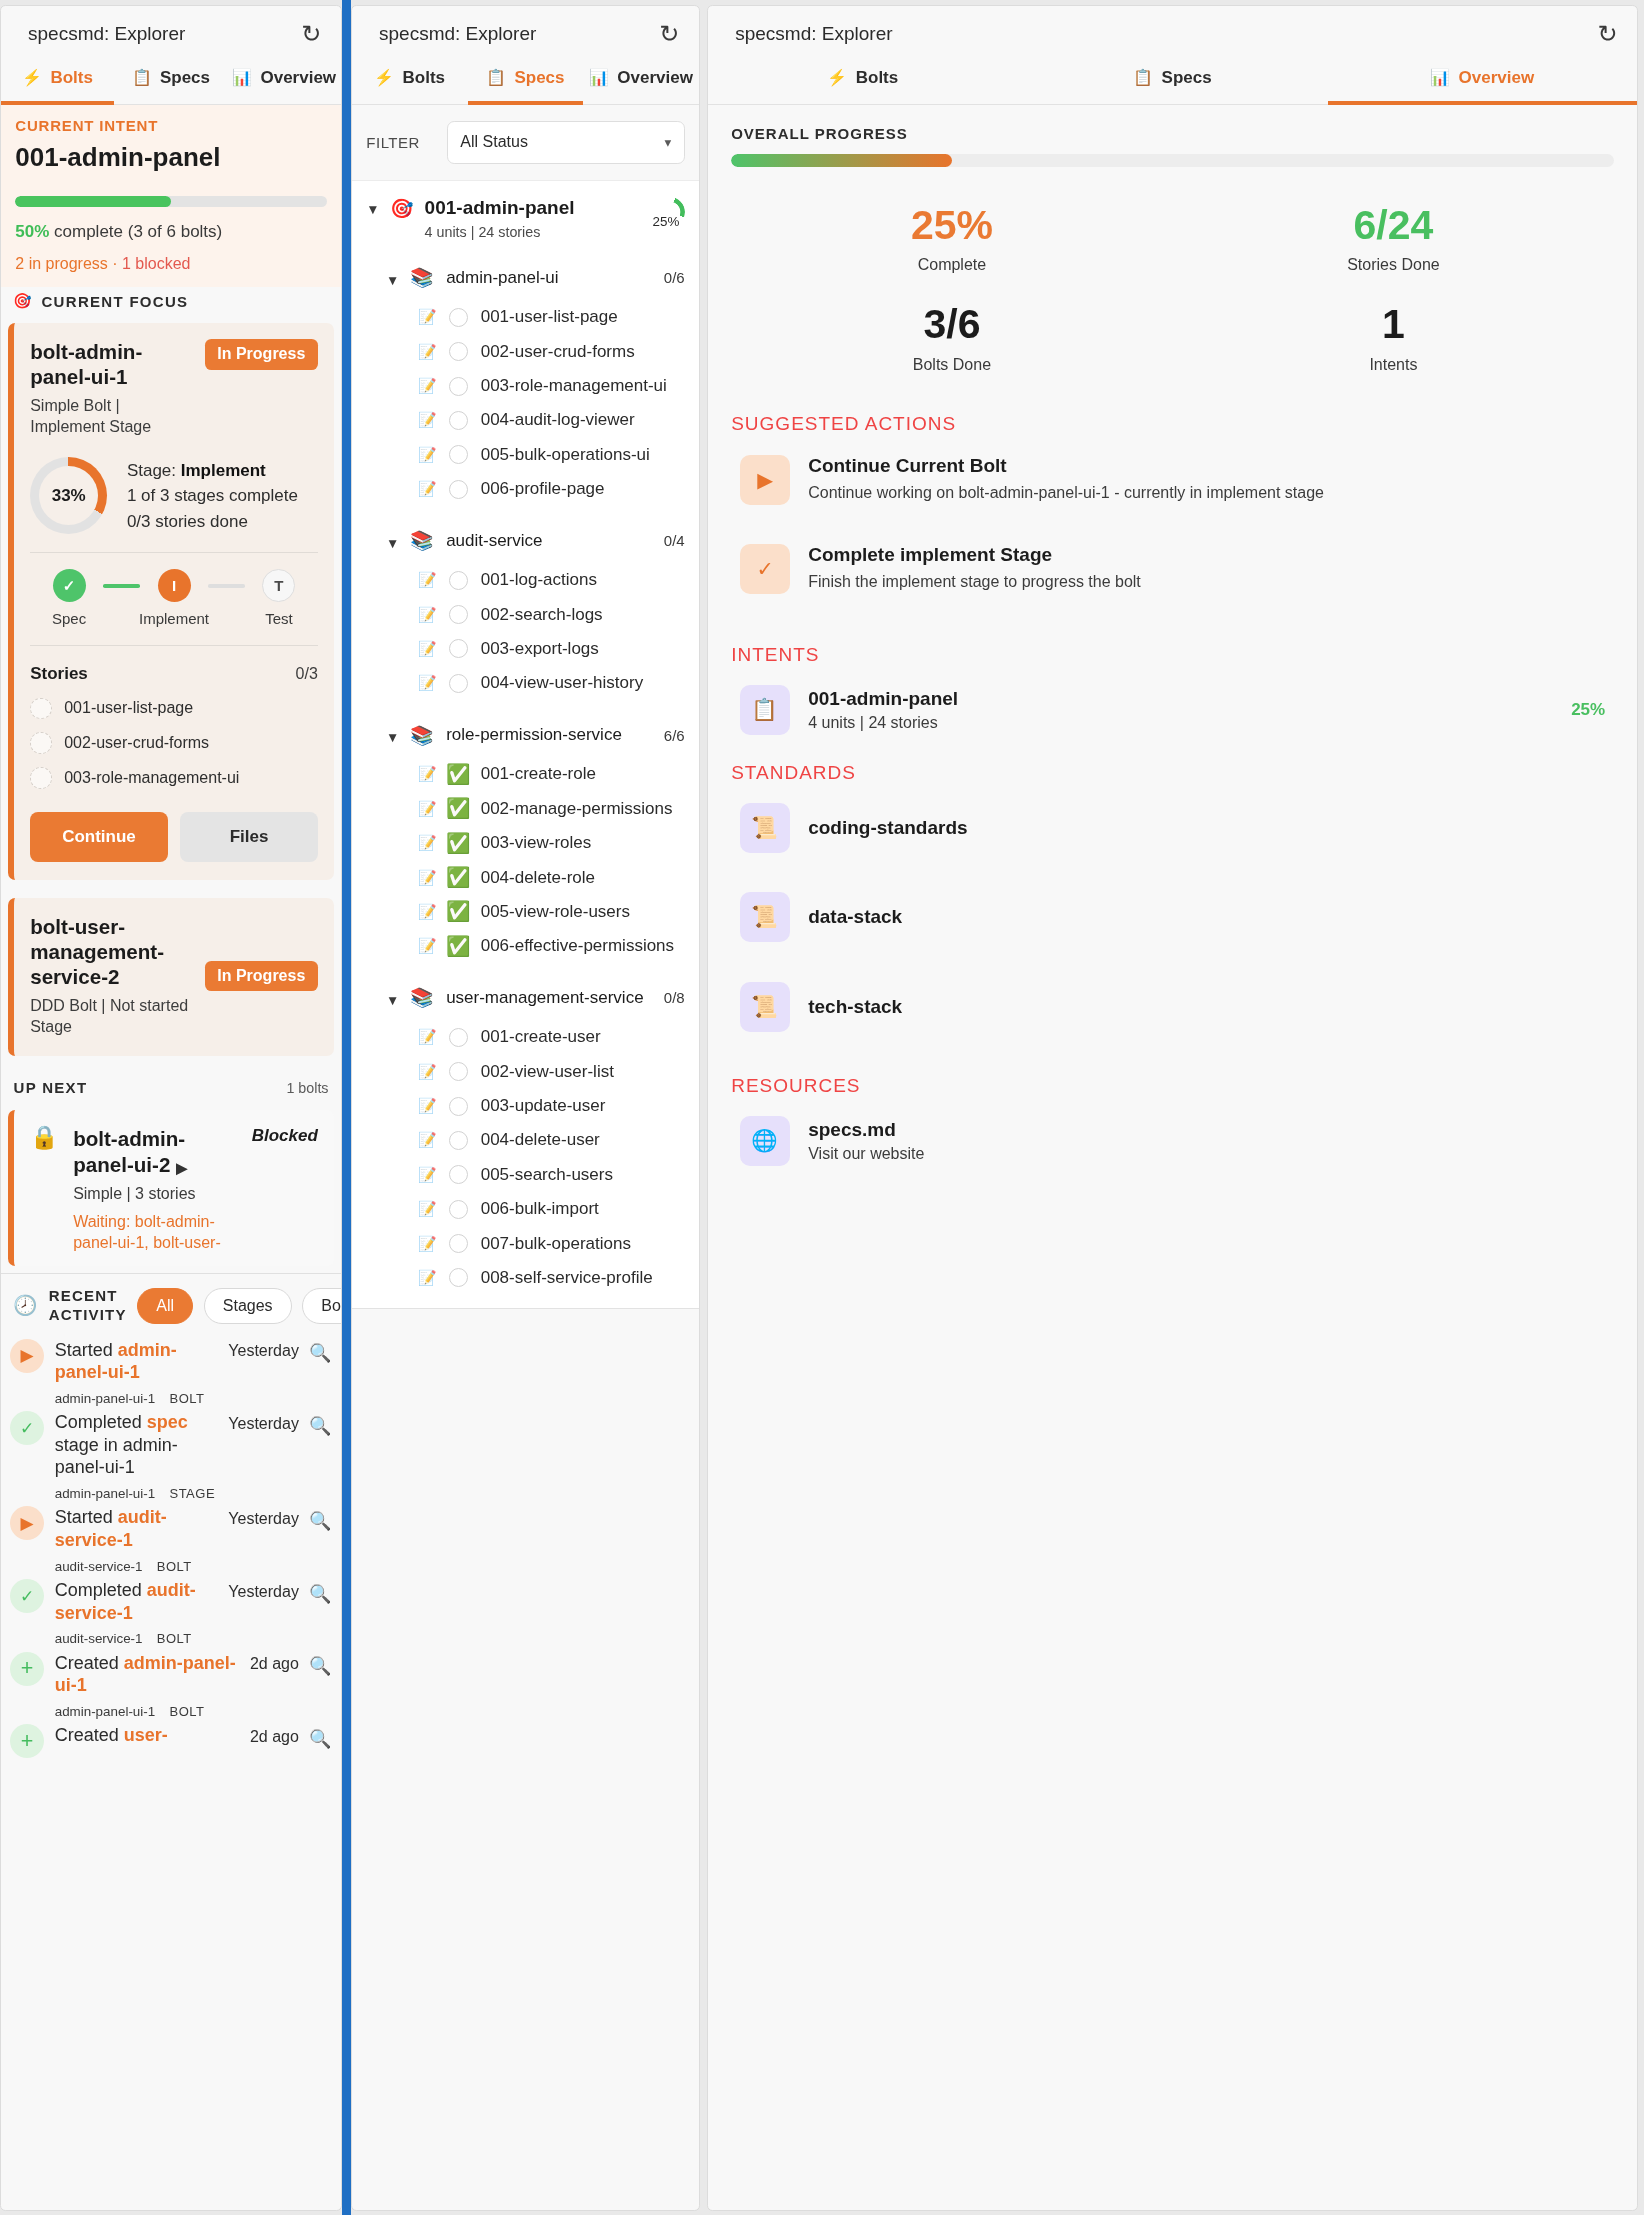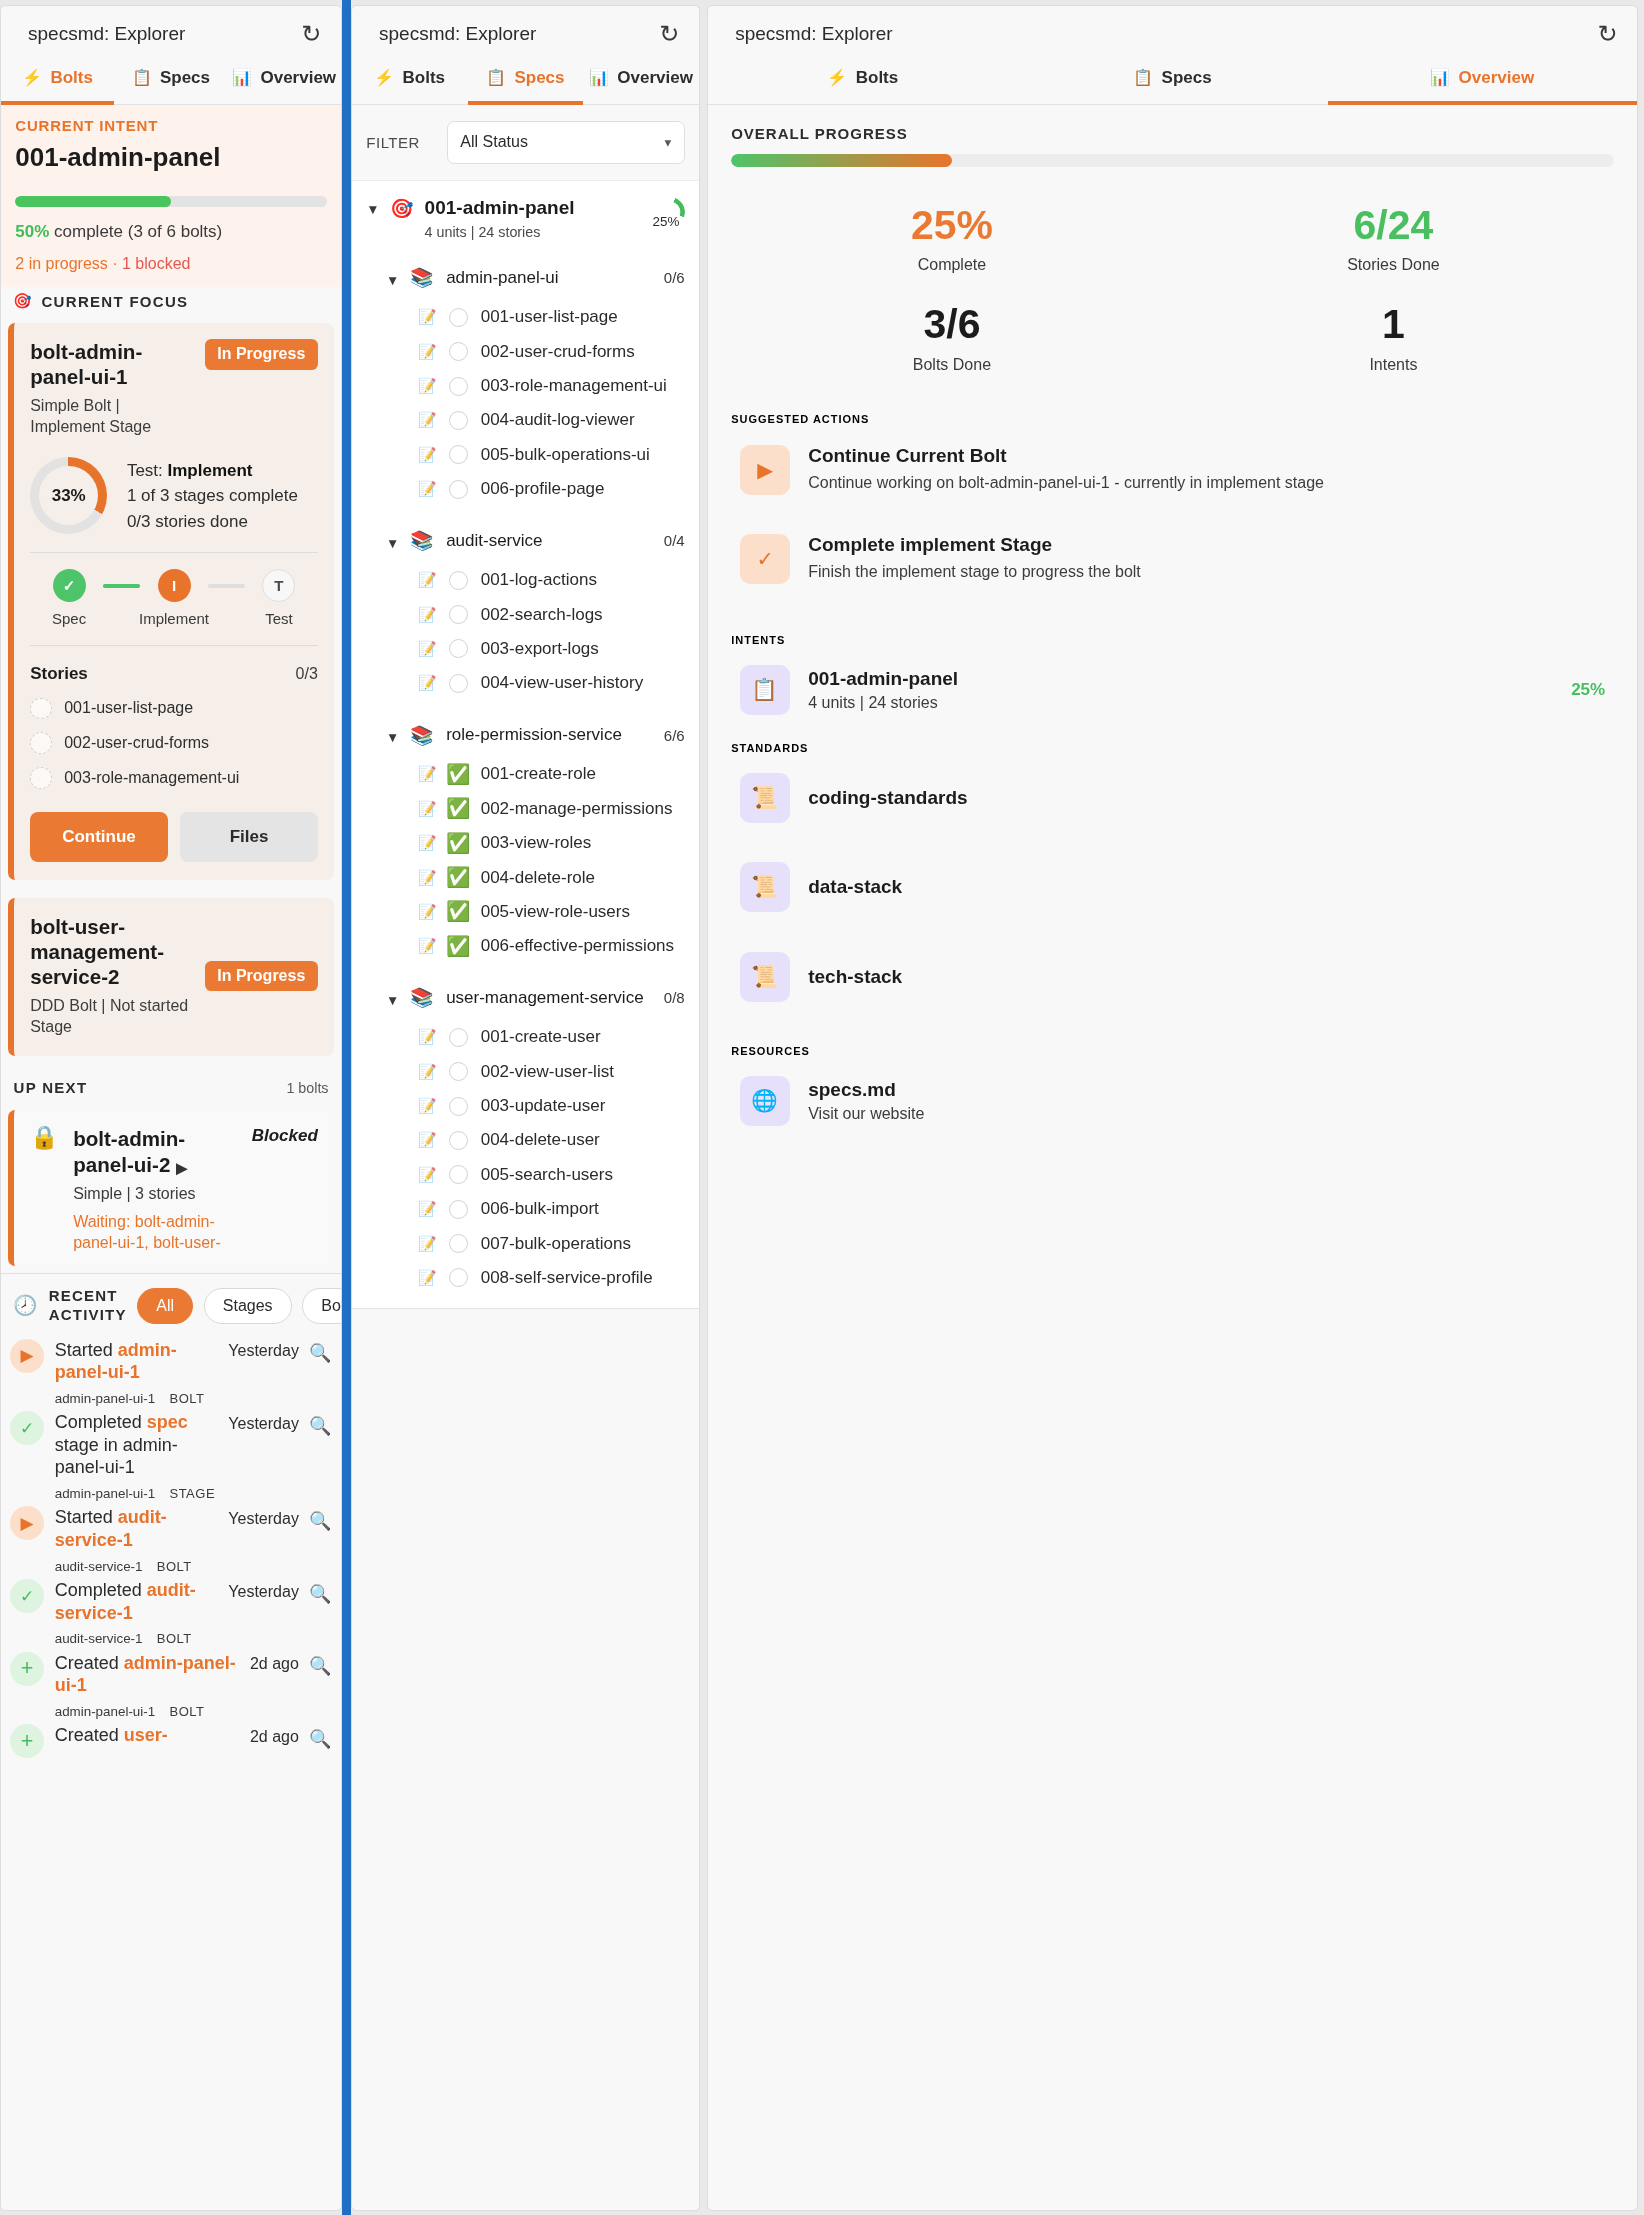--- a/index.html
+++ b/index.html
@@ -195,21 +195,21 @@
   .ov-label { font-size: 15px; font-weight: bold; letter-spacing: 1px; color: #2d2d2d; }
   .ov-bar { height: 12.5px; width: 100%; background: #ededed; border-radius: 7.2px; margin-top: 12.5px; overflow: hidden; }
   .ov-bar > i { display: block; height: 100%; width: 25%; border-radius: 7.2px; background: linear-gradient(90deg, #4ec46a, #e8742c); }
   .kpis { display: grid; grid-template-columns: 1fr 1fr; row-gap: 30px; margin-top: 38px; text-align: center; }
   .kpi .v { font-size: 41px; font-weight: bold; line-height: 1; }
   .kpi .v.orange { color: #ea7a33; }
   .kpi .v.green { color: #49bf60; }
   .kpi .v.dark { color: #1c1c1c; }
   .kpi .l { font-size: 16px; color: #3a3a3a; margin-top: 10.7px; }
 
-  .ov-sec-title { font-size: 11px; font-weight: bold; letter-spacing: 1px; color: #000000; margin: 39px 0 5.4px; }
+  .ov-sec-title { font-size: 19px; font-weight: normal; letter-spacing: 1px; color: #ef4444; margin: 39px 0 5.4px; }
   .act-item { display: flex; gap: 18px; align-items: flex-start; padding: 14.3px 9px; }
   .act-sq { width: 50px; height: 50px; border-radius: 9.9px; background: #fbdfca; display: flex; align-items: center; justify-content: center; font-size: 20.6px; color: #e8742c; flex: none; }
   .act-t { font-size: 19px; font-weight: bold; color: #1c1c1c; }
   .act-d { font-size: 16px; color: #3c3c3c; line-height: 1.38; margin-top: 5.4px; }
 
   .row-item { display: flex; gap: 18px; align-items: center; padding: 13.4px 9px; }
   .row-sq { width: 50px; height: 50px; border-radius: 9.9px; background: #e6e0fb; display: flex; align-items: center; justify-content: center; font-size: 21.5px; flex: none; }
   .row-t { font-size: 19px; color: #1c1c1c; }
   .row-t.strong { font-weight: bold; }
   .row-d { font-size: 16px; color: #3c3c3c; margin-top: 4.5px; }
@@ -266,21 +266,21 @@
           <div class="bolt-meta">Simple Bolt | Implement Stage</div>
         </div>
         <div class="badge">In Progress</div>
       </div>
 
       <div class="stage-row">
         <div class="donut">
             <span>33%</span>
           </div>
         <div class="stage-info">
-          <div><span>Test: </span><b>Implement</b></div>
+          <div><span>Stage: </span><b>Implement</b></div>
           <div>1 of 3 stages complete</div>
           <div>0/3 stories done</div>
         </div>
       </div>
 
       <div class="hr"></div>
 
       <div class="steps">
         <div class="step done">
           <div class="dot">✓</div>

